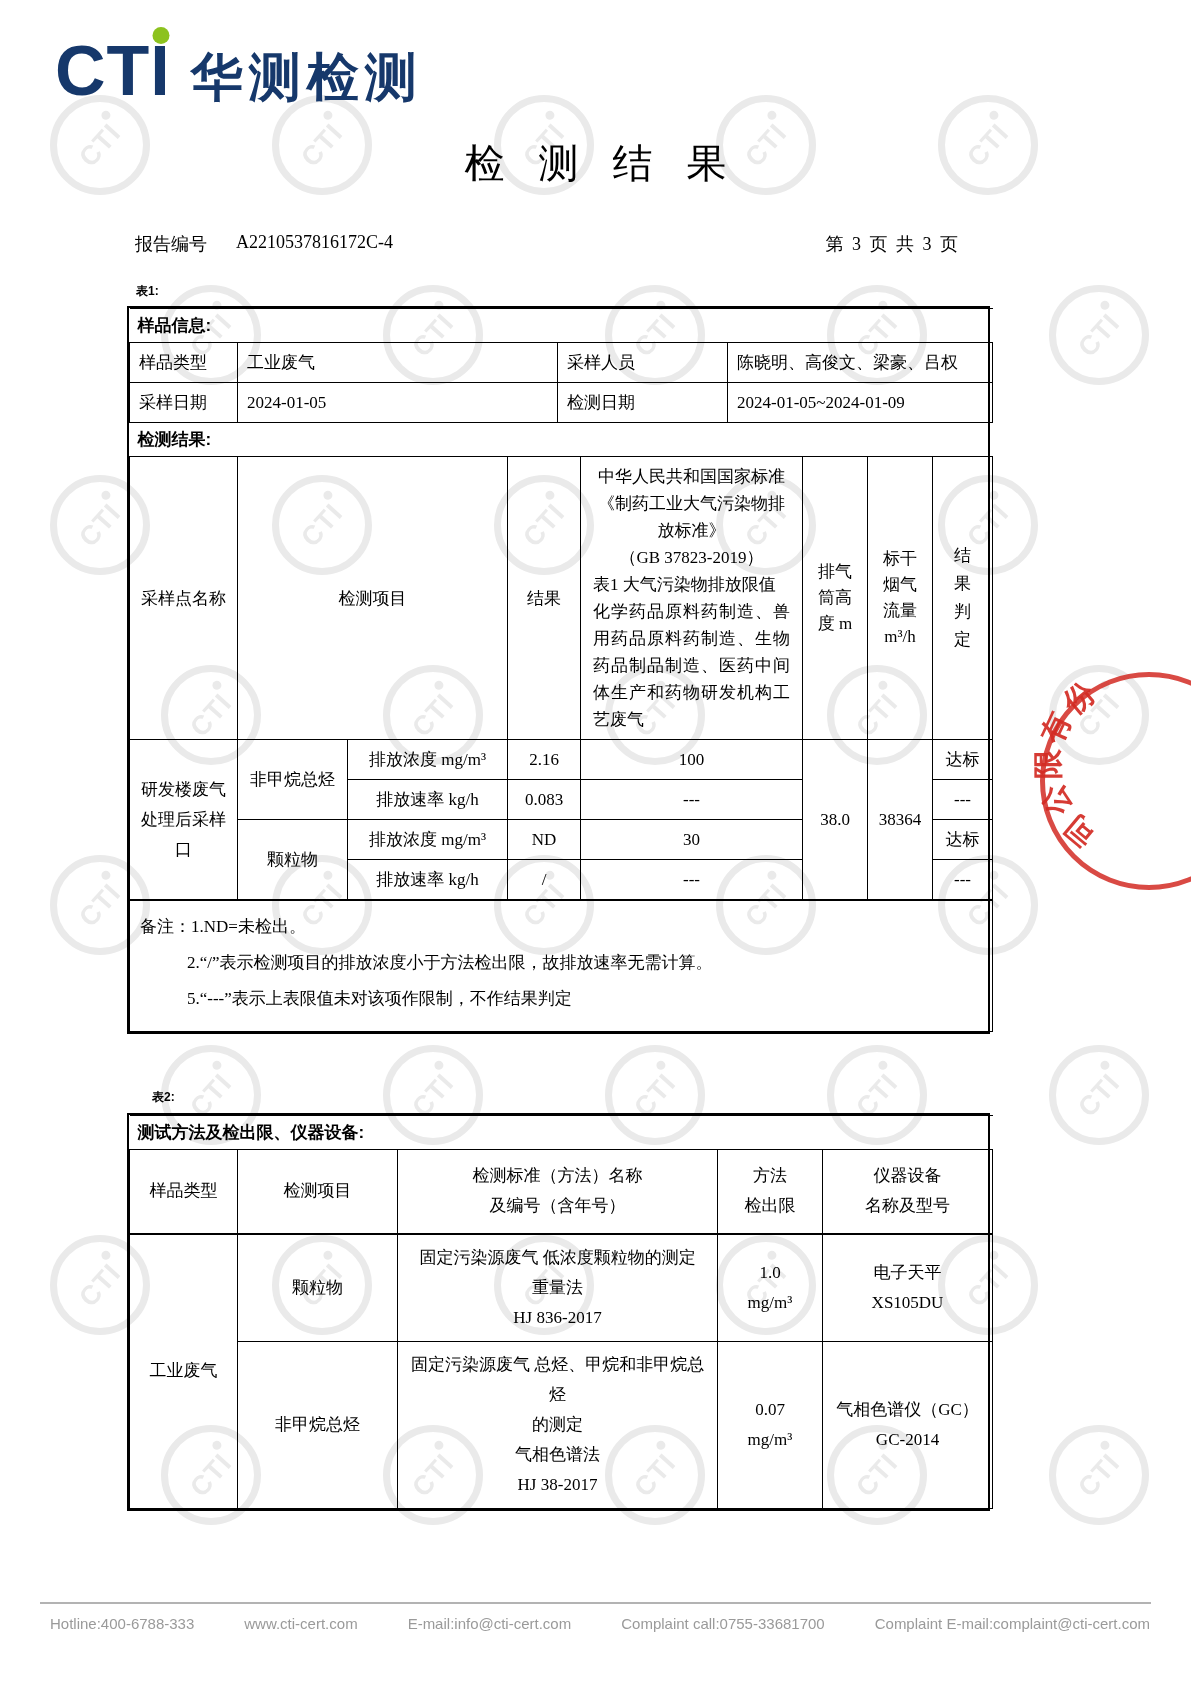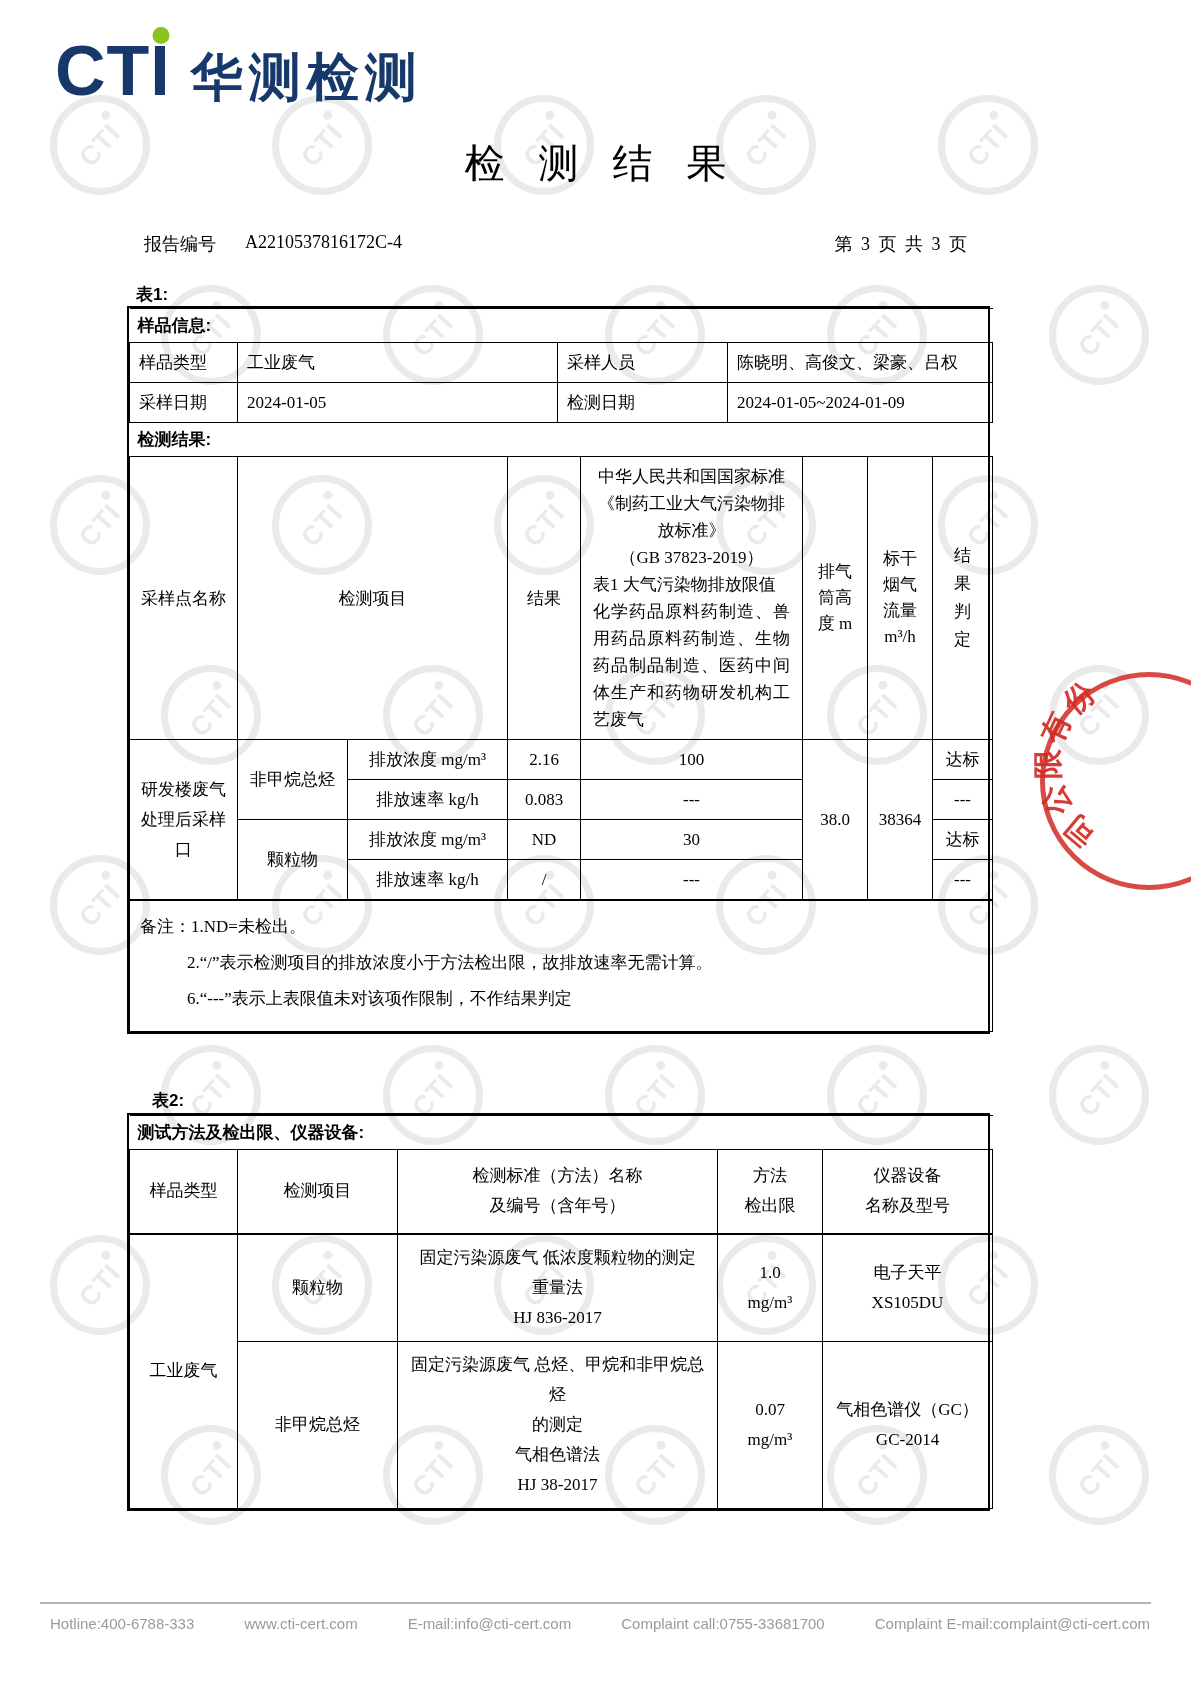--- a/index.html
+++ b/index.html
@@ -21,25 +21,25 @@
   .logo-mark { font-family:"Liberation Sans",sans-serif; font-weight:bold;
                font-size:70px; line-height:1; color:var(--navy,#16386B); letter-spacing:1px; }
   .logo-i { position:relative; display:inline-block; }
   .logo-i::after { content:''; position:absolute; top:-9px; left:50%; transform:translateX(-50%);
                    width:17px; height:17px; border-radius:50%; background:var(--green,#8CC21E); }
   .logo-cn { font-family:"Liberation Sans",sans-serif; font-weight:bold; font-size:52px;
              line-height:1; color:var(--navy,#16386B); margin-left:20px; letter-spacing:6px; padding-bottom:3px; }
   
   .title { position:absolute; top:136px; left:0; width:100%; text-align:center;
            font-size:40px; letter-spacing:34px; text-indent:34px; font-weight:500; }
-  .meta { position:absolute; top:232px; left:136px; width:863px; display:flex; font-size:18px; }
+  .meta { position:absolute; top:232px; left:127px; width:863px; display:flex; font-size:18px; }
   .meta-label { margin-left:8px; }
   .meta-no { margin-left:29px; }
   .meta-page { margin-left:auto; margin-right:30px; letter-spacing:2px; }
-  .caption { position:absolute; font-family:"Liberation Sans",sans-serif; font-weight:bold; font-size:17px;text-align:center; }
+  .caption { position:absolute; font-family:"Liberation Sans",sans-serif; font-weight:bold; font-size:12px;text-align:center; }
   #cap1 { top:283px; left:136px; }
   #cap2 { top:1089px; left:152px; }
   
   .tblwrap { position:absolute; left:127px; width:863px; border:2px solid #000; box-sizing:border-box; background:transparent; }
   #t1 { top:306px; }
   #t2 { top:1113px; }
   table { border-collapse:collapse; width:100%; table-layout:fixed; }
   table + table { margin-top:-1px; }
   td { border:1px solid #000; font-size:17px; text-align:center; vertical-align:middle;
        padding:8px; background:transparent; }
@@ -308,21 +308,21 @@
       <tr class="dr">
         <td>排放速率 kg/h</td>
         <td>/</td>
         <td>---</td>
         <td>---</td>
       </tr>
       <tr>
         <td colspan="8" class="notes-cell">
           <div><span>备注：</span><span>1.ND=未检出。</span></div>
           <div class="note-sub">2.“/”表示检测项目的排放浓度小于方法检出限，故排放速率无需计算。</div>
-          <div class="note-sub">6.“---”表示上表限值未对该项作限制，不作结果判定</div>
+          <div class="note-sub">5.“---”表示上表限值未对该项作限制，不作结果判定</div>
         </td>
       </tr>
     </tbody>
       </table>
   </div>
 
   <div class="caption" id="cap2">表2:</div>
 
   <div class="tblwrap" id="t2">
     <table>

